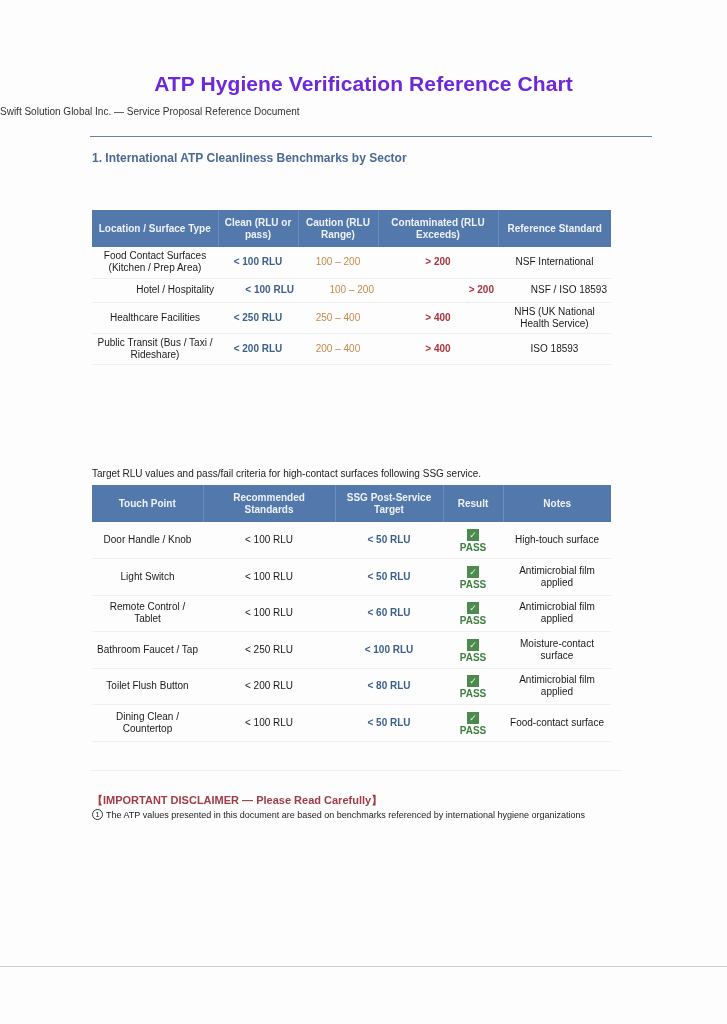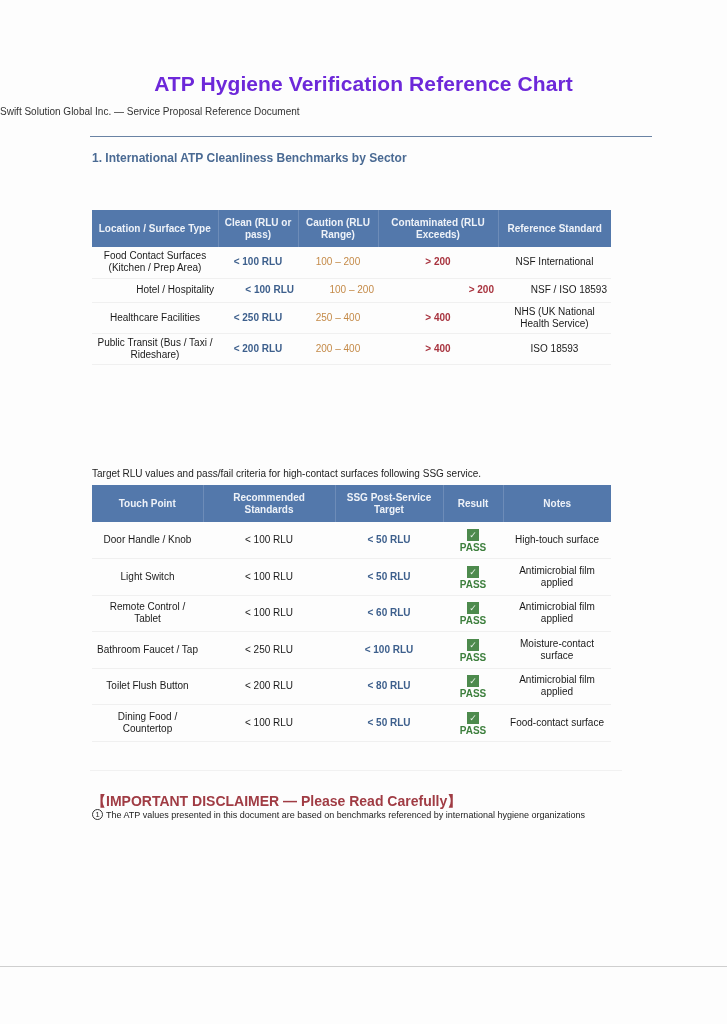--- a/index.html
+++ b/index.html
@@ -23,21 +23,21 @@
   .caution { color: #c48a48; }
   .contam { color: #a8343f; font-weight: bold; }
   .t2 { top: 485px; width: 519px; }
   .t2 th { height: 37px; }
   .t2 td { height: 36.5px; }
   .target { color: #3d5f8c; font-weight: bold; }
   .pass-wrap { display: flex; flex-direction: column; align-items: center; justify-content: center; gap: 1px; padding-top: 2px; }
   .check { width: 12px; height: 12px; background: #4d8a4d; color: #e9f3e9; font-size: 9px; line-height: 12px; text-align: center; }
   .pass { color: #3d7f3d; font-weight: bold; font-size: 10px; line-height: 11px; }
   .faint-rule { position: absolute; top: 770px; left: 90px; width: 532px; height: 1px; background: #f1f1f1; }
-  .disc-title { position: absolute; top: 793px; left: 92px; font-size: 14px; font-weight: bold; color: #a03c44; }
+  .disc-title { position: absolute; top: 793px; left: 92px; font-size: 11px; font-weight: bold; color: #a03c44; }
   .disc-line { position: absolute; top: 809px; left: 92px; font-size: 9px; color: #222; display: flex; align-items: center; gap: 3px; }
   .circ { display: inline-block; width: 11px; height: 11px; border: 1px solid #333; border-radius: 50%; font-size: 7.5px; line-height: 9px; text-align: center; }
   .bottom-rule { position: absolute; top: 966px; left: 0; width: 727px; height: 1px; background: #cfcfcf; }
 </style>
 </head>
 <body>
 
 <div class="page">
   <div class="title">ATP Hygiene Verification Reference Chart</div>
   <div class="subtitle">Swift Solution Global Inc. — Service Proposal Reference Document</div>
@@ -154,21 +154,21 @@
         <td class="target">&lt; 80 RLU</td>
         <td>
             <div class="pass-wrap">
               <span class="check">✓</span>
               <span class="pass">PASS</span>
             </div>
           </td>
         <td>Antimicrobial film applied</td>
       </tr>
       <tr>
-        <td>Dining Food / Countertop</td>
+        <td>Dining Clean / Countertop</td>
         <td>&lt; 100 RLU</td>
         <td class="target">&lt; 50 RLU</td>
         <td>
             <div class="pass-wrap">
               <span class="check">✓</span>
               <span class="pass">PASS</span>
             </div>
           </td>
         <td>Food-contact surface</td>
       </tr>

